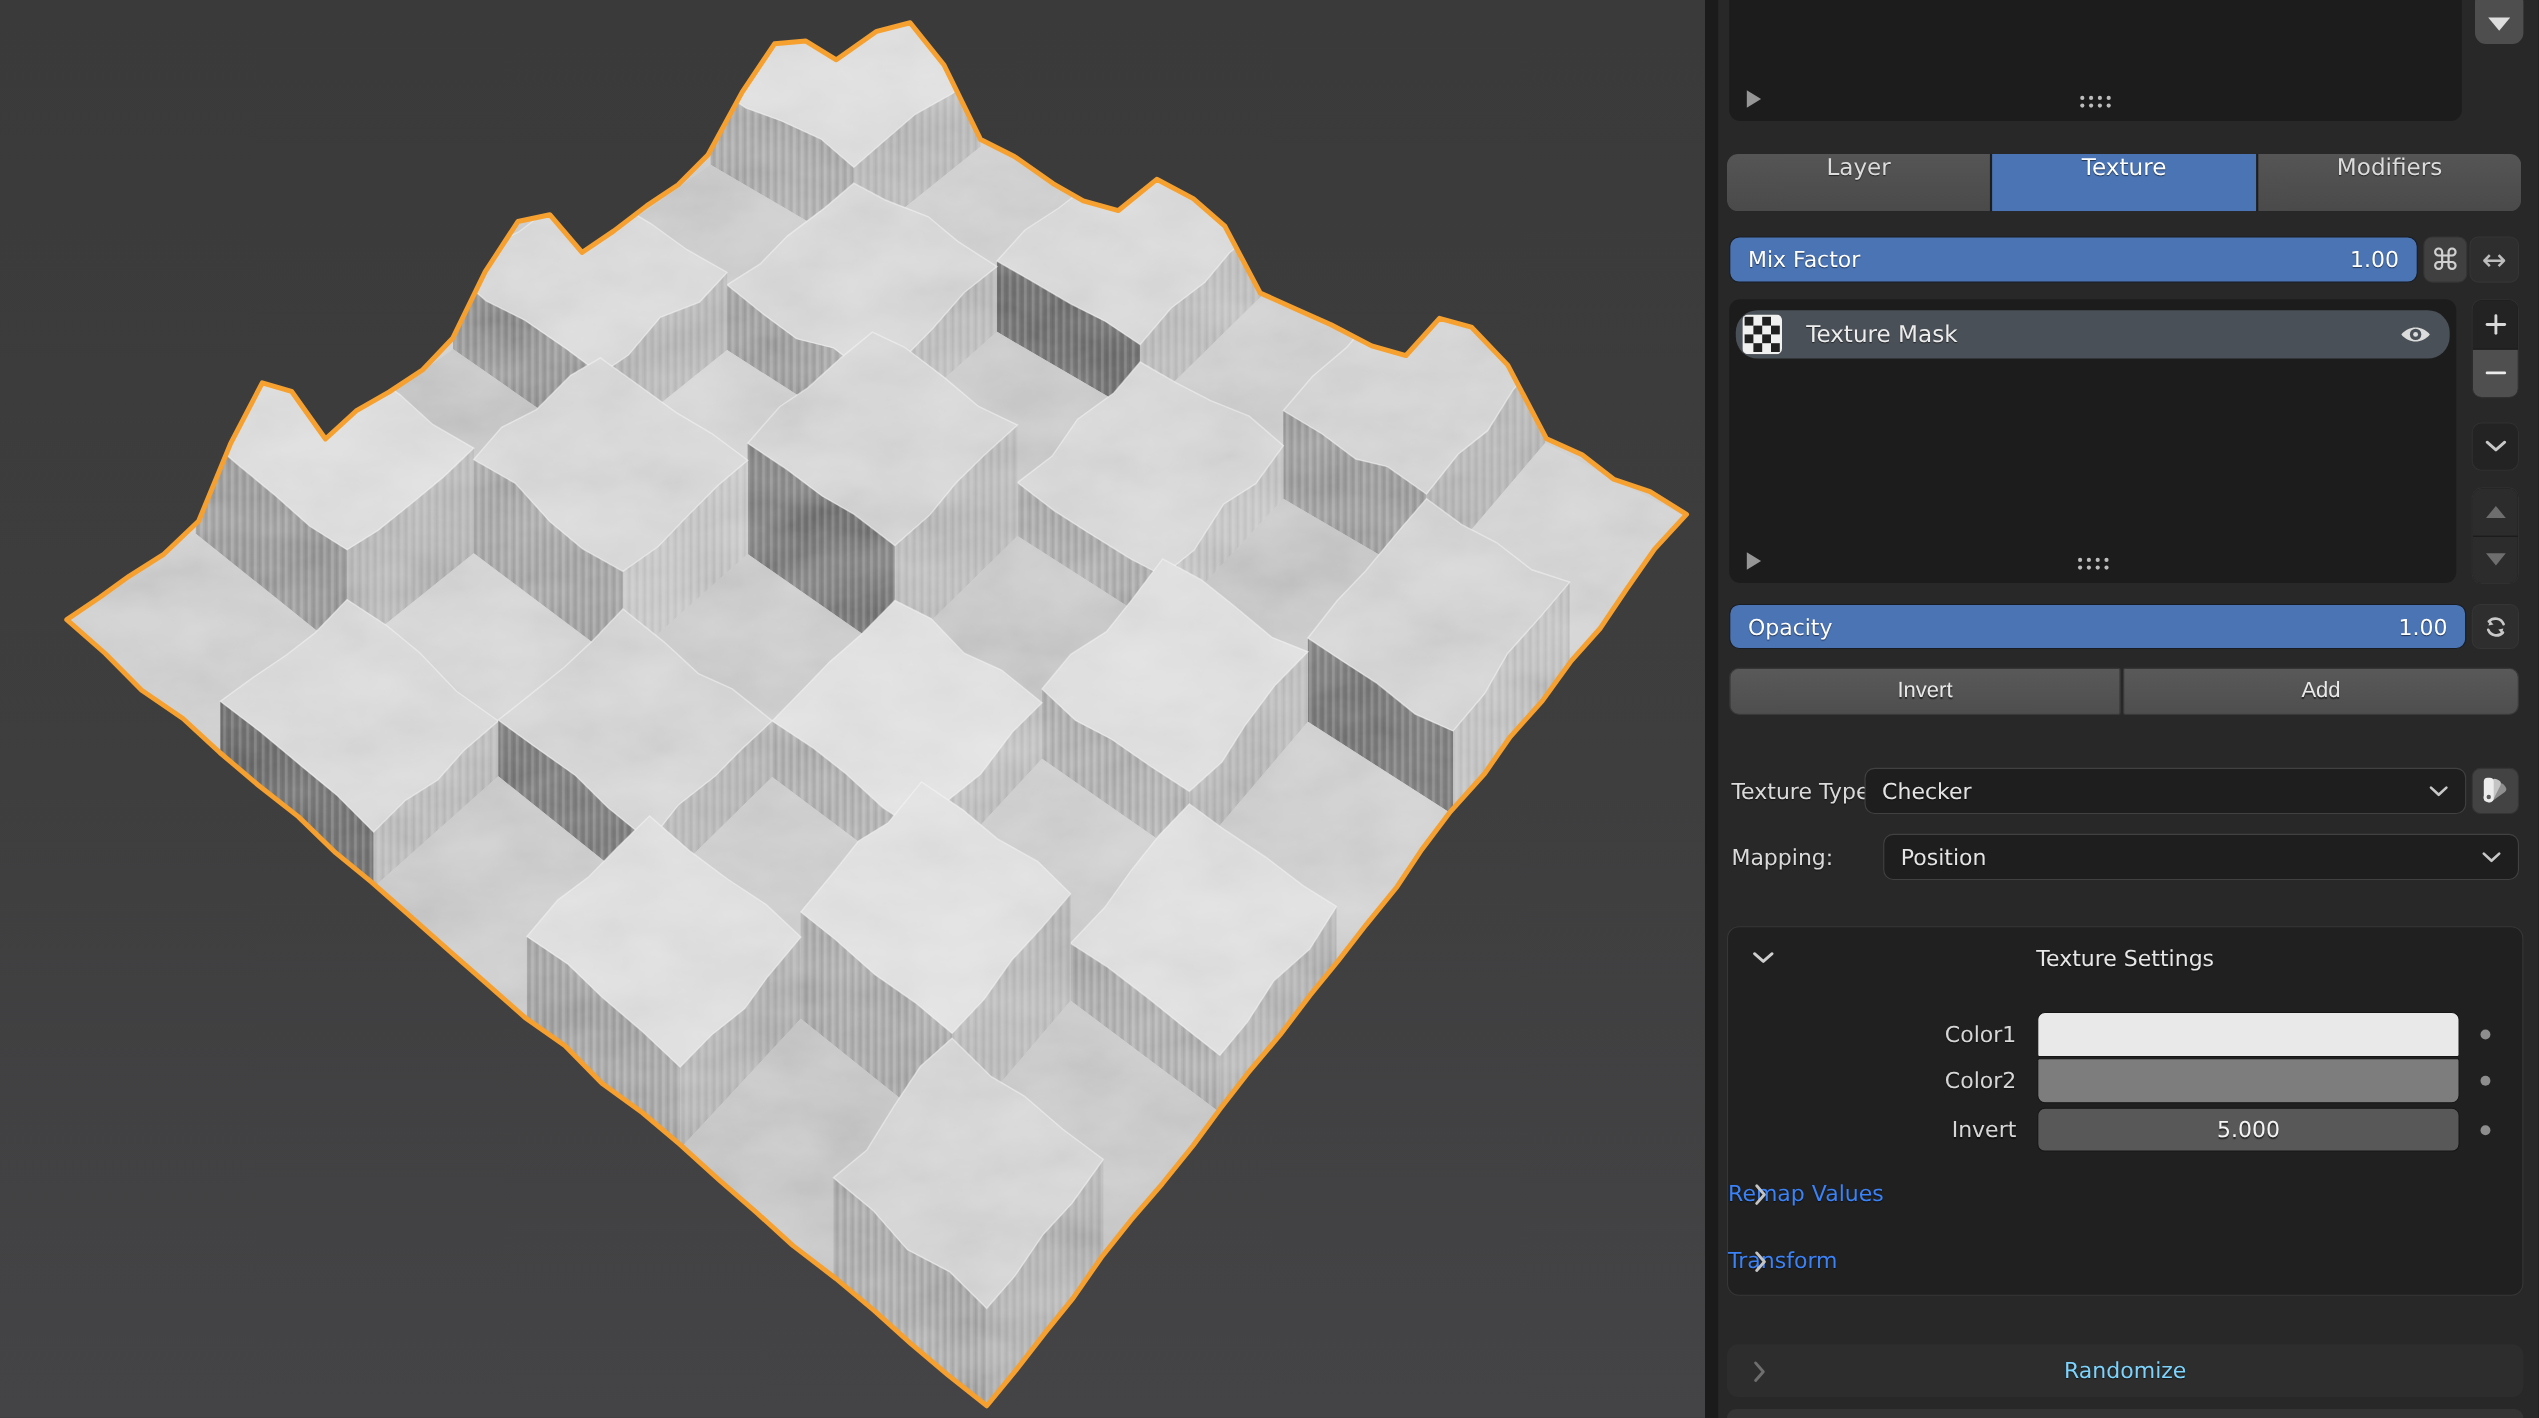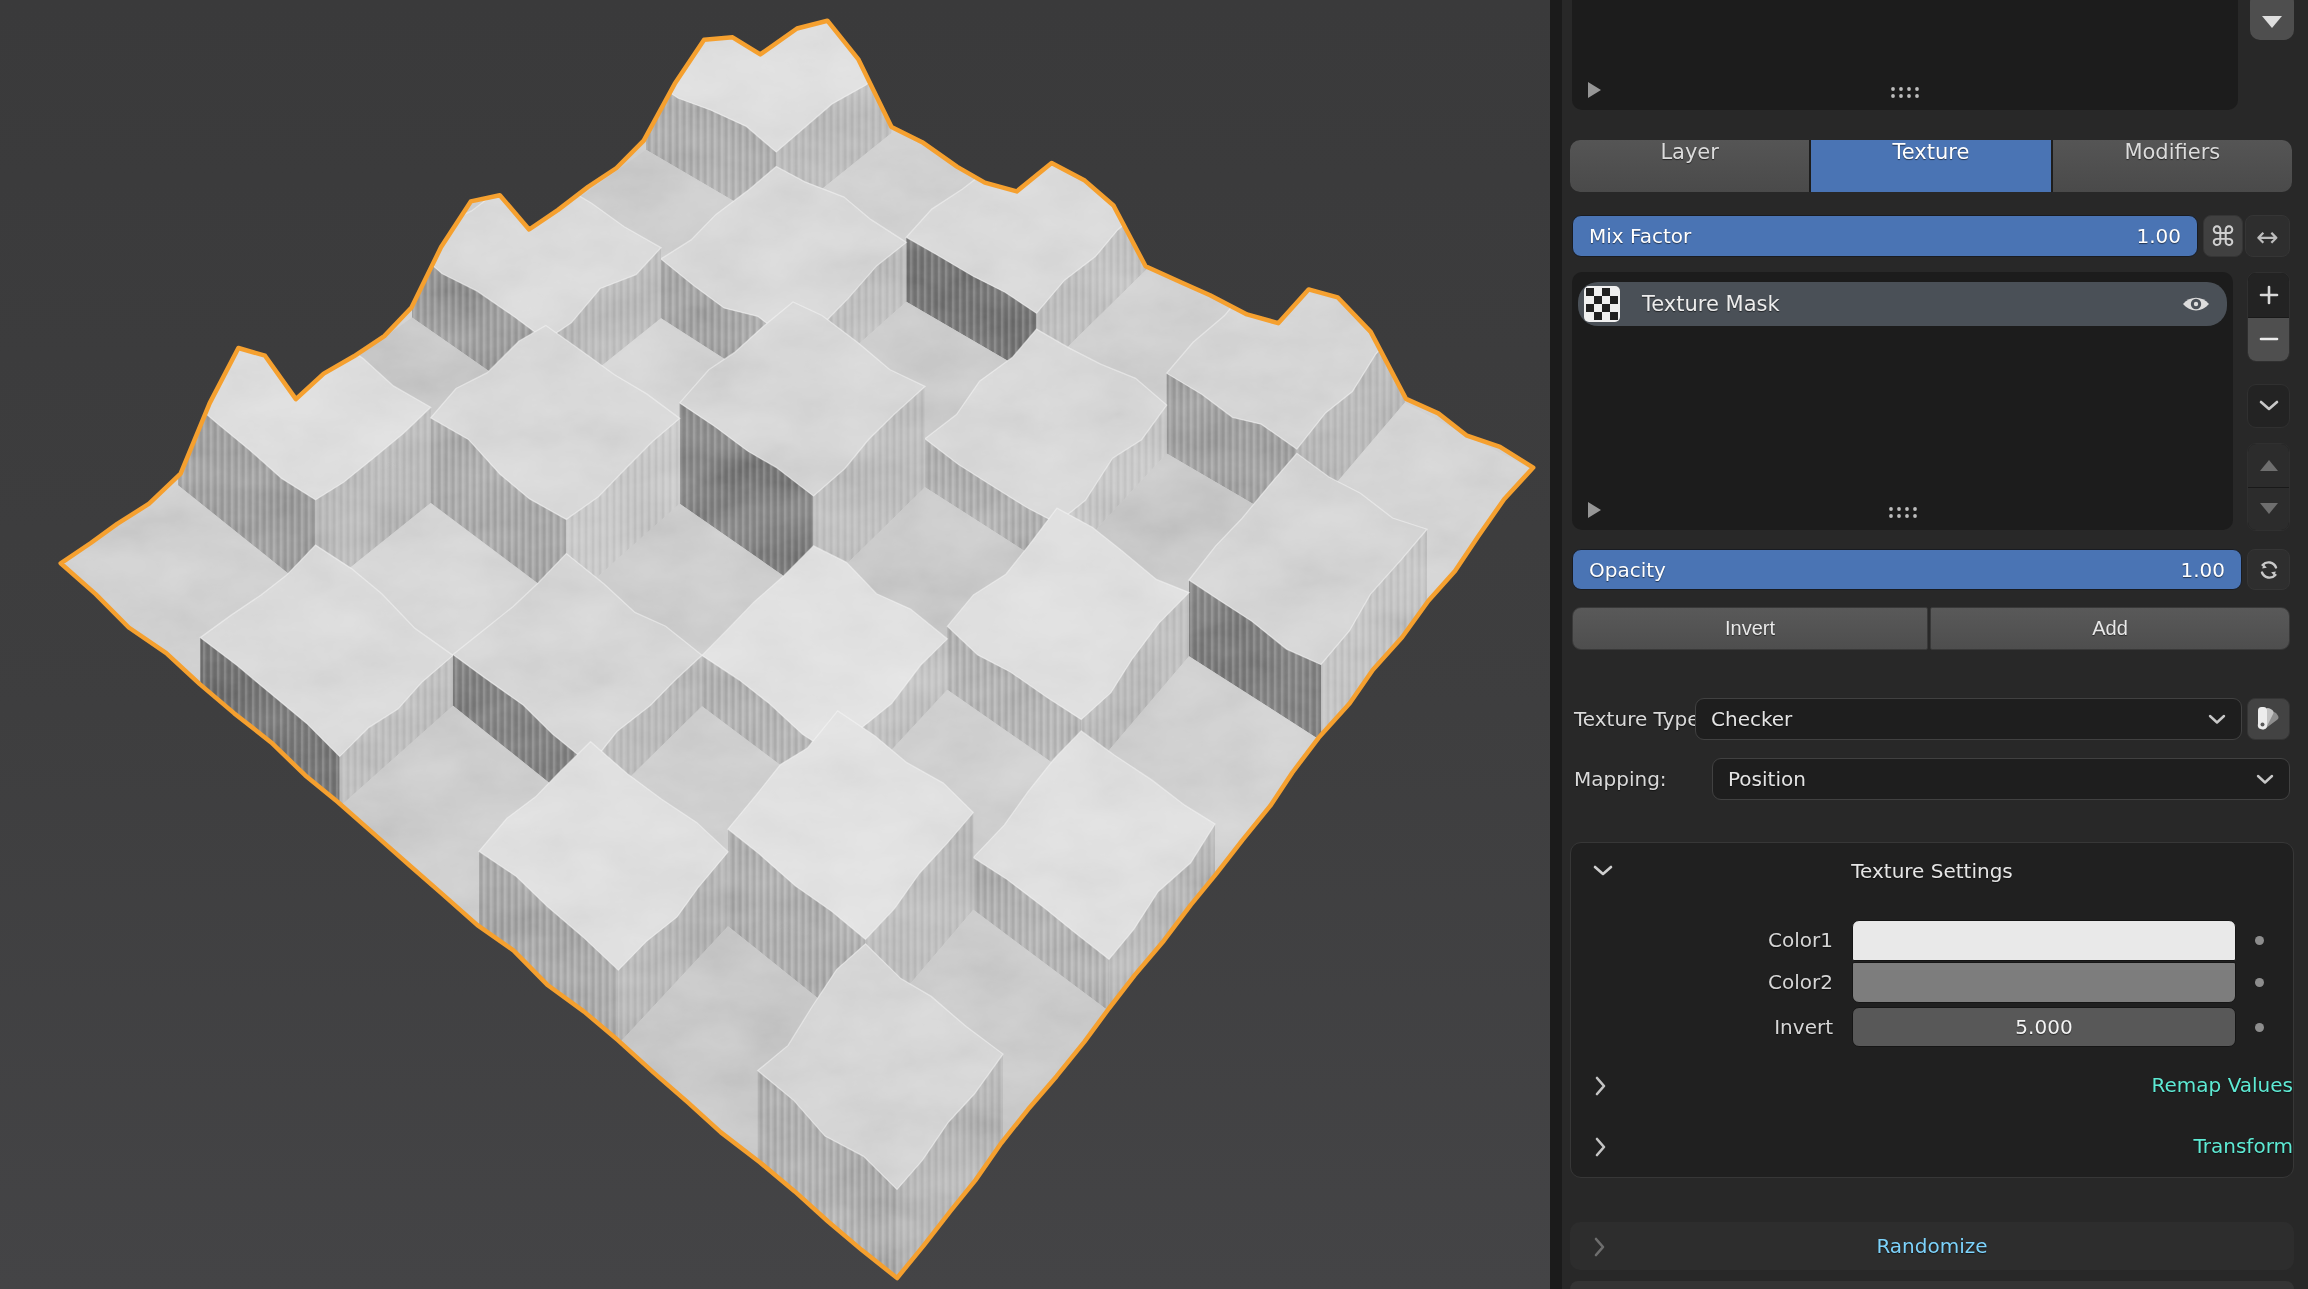--- a/index.html
+++ b/index.html
@@ -90,21 +90,21 @@
   #color1-label { top:77px;  height:41px; line-height:41px; }
   #color2-label { top:119px; height:41px; line-height:41px; }
   #scale-label  { top:164px; height:40px; line-height:40px; }
   #color1-field { top:77px;  height:41px; border-radius:7px 7px 2px 2px; }
   #color2-field { top:119px; height:41px; border-radius:2px 2px 7px 7px; }
   #scale-field  { top:164px; height:40px; background:#585858; border-radius:7px; color:#f4f4f4;
     font-size:20px; display:flex; align-items:center; justify-content:center; }
   .dot { position:absolute; left:684px; width:9px; height:9px; border-radius:50%; background:#8d8d8d; }
   #dot1 { top:93px; } #dot2 { top:135px; } #dot3 { top:180px; }
   .gb-sub { position:absolute; left:0; width:100%; height:44px; }
-  .gb-sub .title { display:block; text-align:right; line-height:44px; font-size:20px; color:#5eead4; }
+  .gb-sub .title { display:block; text-align:left; line-height:44px; font-size:20px; color:#3b82f6; }
   .gb-sub .gb-chevron { top:13px; left:24px; }
   #sub-remap { top:220px; }
   #sub-transform { top:281px; }
 
   #randomize { position:absolute; left:8px; top:1222px; width:724px; height:48px;
     background:#2d2d2d; border-radius:10px; }
   #randomize .title { display:block; text-align:center; line-height:48px; font-size:20px; color:#7dd3fc; }
   #randomize .gb-chevron { top:15px; left:24px; opacity:.6; }
 
   #bottom-strip { position:absolute; left:8px; top:1281px; width:724px; height:8px;

